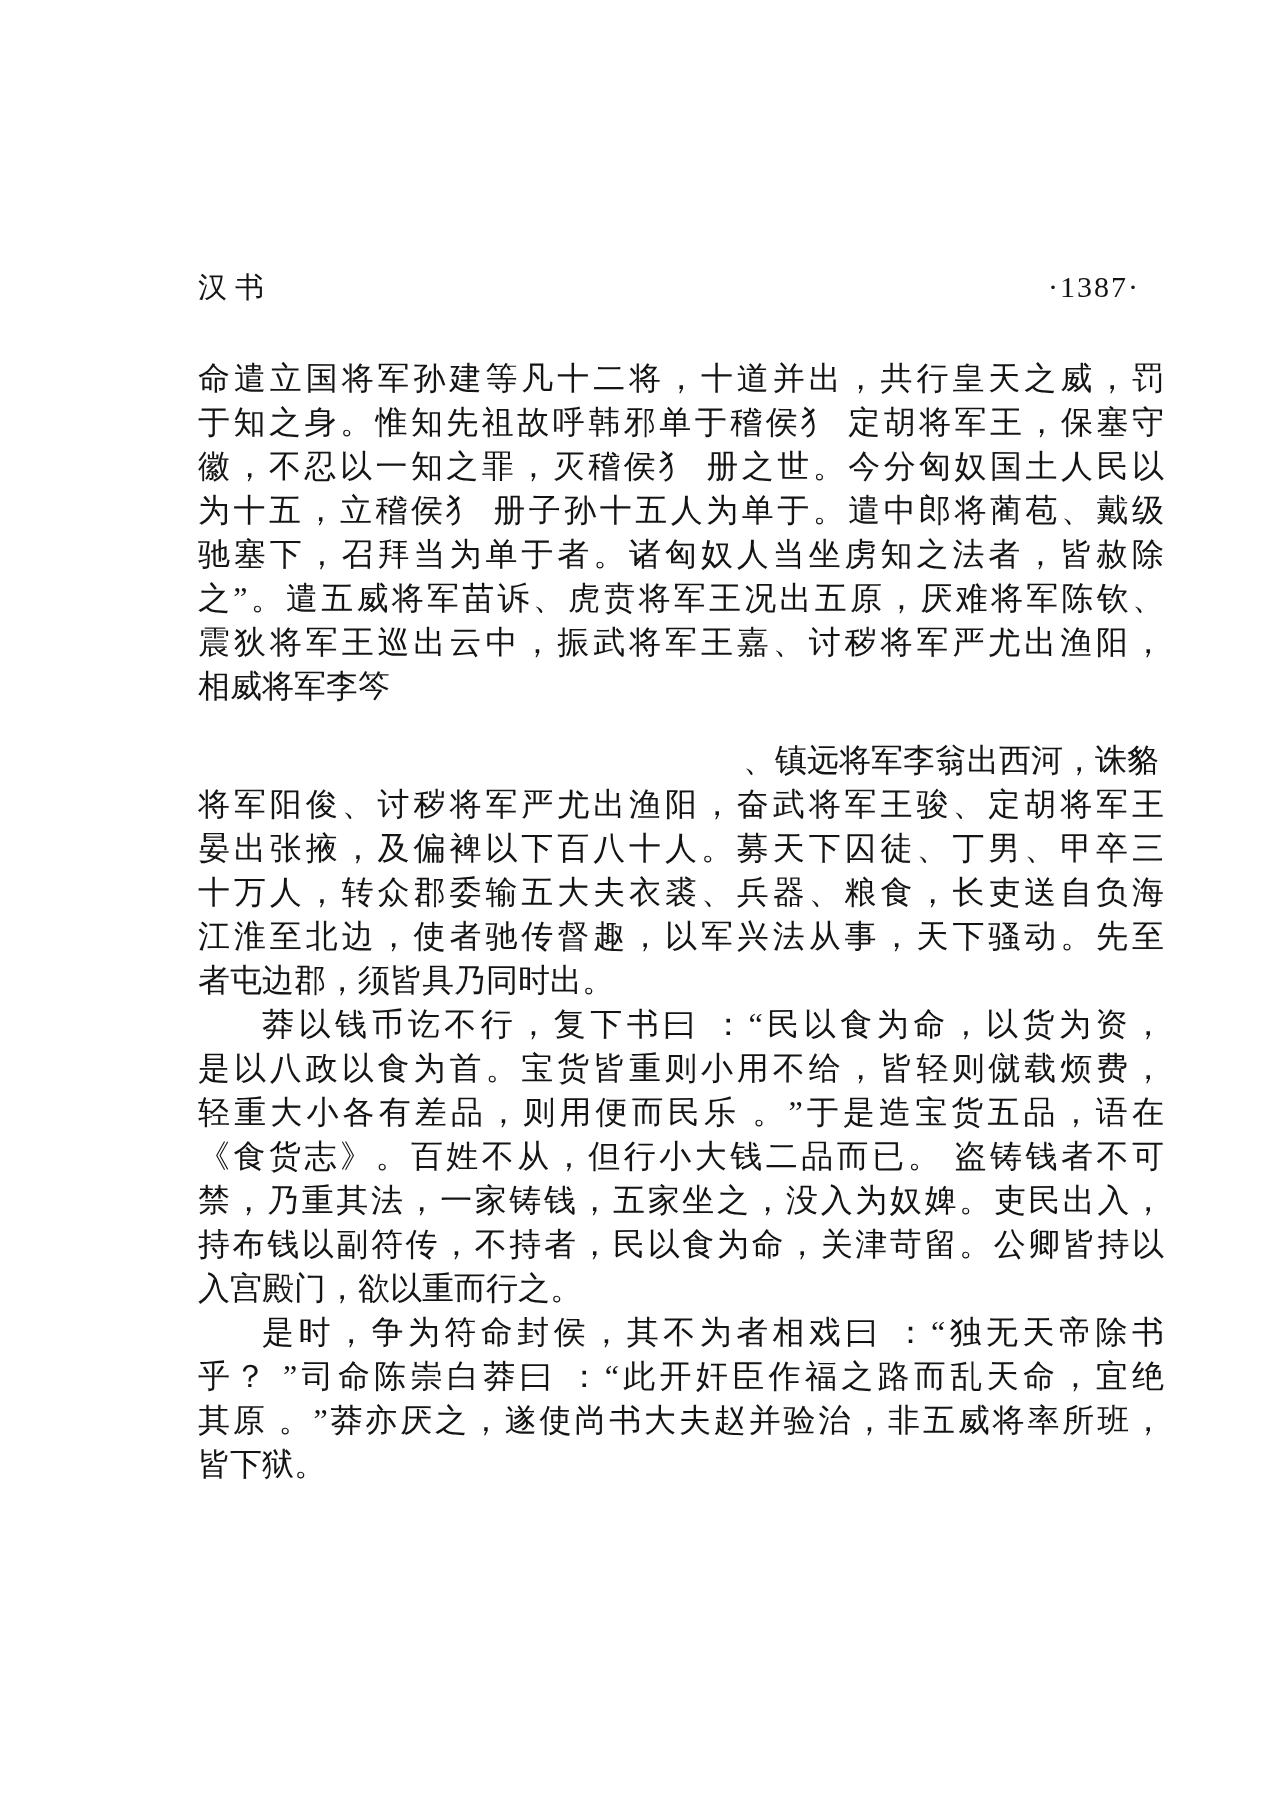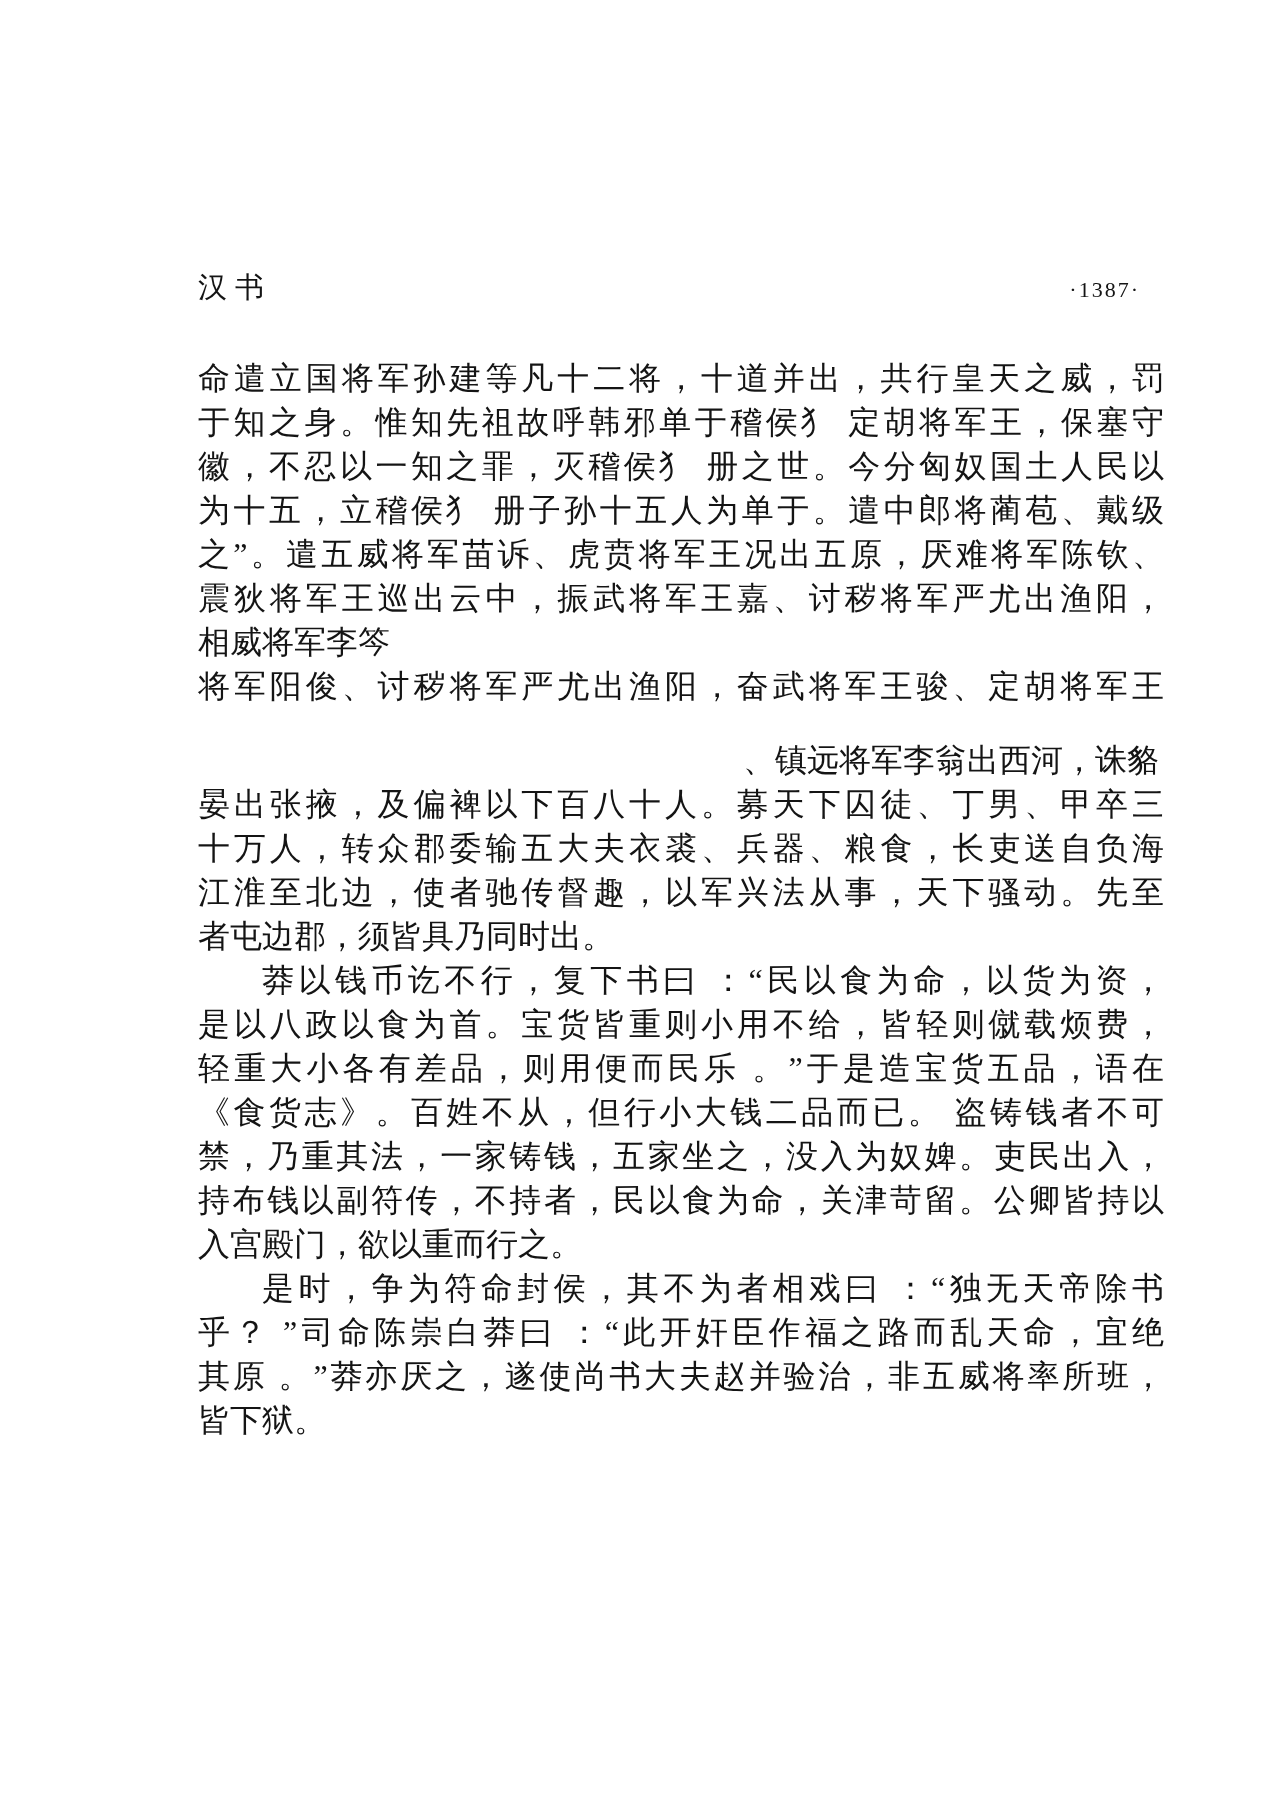--- a/index.html
+++ b/index.html
@@ -24,21 +24,21 @@
     width: 966px;
     display: flex;
     justify-content: space-between;
     align-items: baseline;
   }
   .book-title {
     font-size: 29px;
     letter-spacing: 8px;
   }
   .page-number {
-    font-size: 22px;
+    font-size: 30px;
     padding-right: 24px;
     letter-spacing: 2px;
   }
   .content {
     position: absolute;
     left: 162px;
     top: 356px;
     width: 966px;
   }
   .line {
@@ -74,26 +74,27 @@
     <span class="book-title">汉书</span>
     <span class="page-number">·1387·</span>
   </header>
 
   <main class="content">
 
     <div class="line">命遣立国将军孙建等凡十二将，十道并出，共行皇天之威，罚</div>
     <div class="line">于知之身。惟知先祖故呼韩邪单于稽侯犭 定胡将军王，保塞守</div>
     <div class="line">徽，不忍以一知之罪，灭稽侯犭 册之世。今分匈奴国土人民以</div>
     <div class="line">为十五，立稽侯犭 册子孙十五人为单于。遣中郎将蔺苞、戴级</div>
+    <div class="line">驰塞下，召拜当为单于者。诸匈奴人当坐虏知之法者，皆赦除</div>
     <div class="line">之”。遣五威将军苗诉、虎贲将军王况出五原，厌难将军陈钦、</div>
     <div class="line">震狄将军王巡出云中，振武将军王嘉、讨秽将军严尤出渔阳，</div>
     <div class="line plain">相威将军李笒</div>
 
+    <div class="line far-indent gap-above">、镇远将军李翁出西河，诛貉</div>
     <div class="line">将军阳俊、讨秽将军严尤出渔阳，奋武将军王骏、定胡将军王</div>
-    <div class="line far-indent gap-above">、镇远将军李翁出西河，诛貉</div>
     <div class="line">晏出张掖，及偏裨以下百八十人。募天下囚徒、丁男、甲卒三</div>
     <div class="line">十万人，转众郡委输五大夫衣裘、兵器、粮食，长吏送自负海</div>
     <div class="line">江淮至北边，使者驰传督趣，以军兴法从事，天下骚动。先至</div>
     <div class="line plain">者屯边郡，须皆具乃同时出。</div>
 
     <div class="line indent2">莽以钱币讫不行，复下书曰 ：“民以食为命，以货为资，</div>
     <div class="line">是以八政以食为首。宝货皆重则小用不给，皆轻则僦载烦费，</div>
     <div class="line">轻重大小各有差品，则用便而民乐 。”于是造宝货五品，语在</div>
     <div class="line">《食货志》。百姓不从，但行小大钱二品而已。 盗铸钱者不可</div>
     <div class="line">禁，乃重其法，一家铸钱，五家坐之，没入为奴婢。吏民出入，</div>

